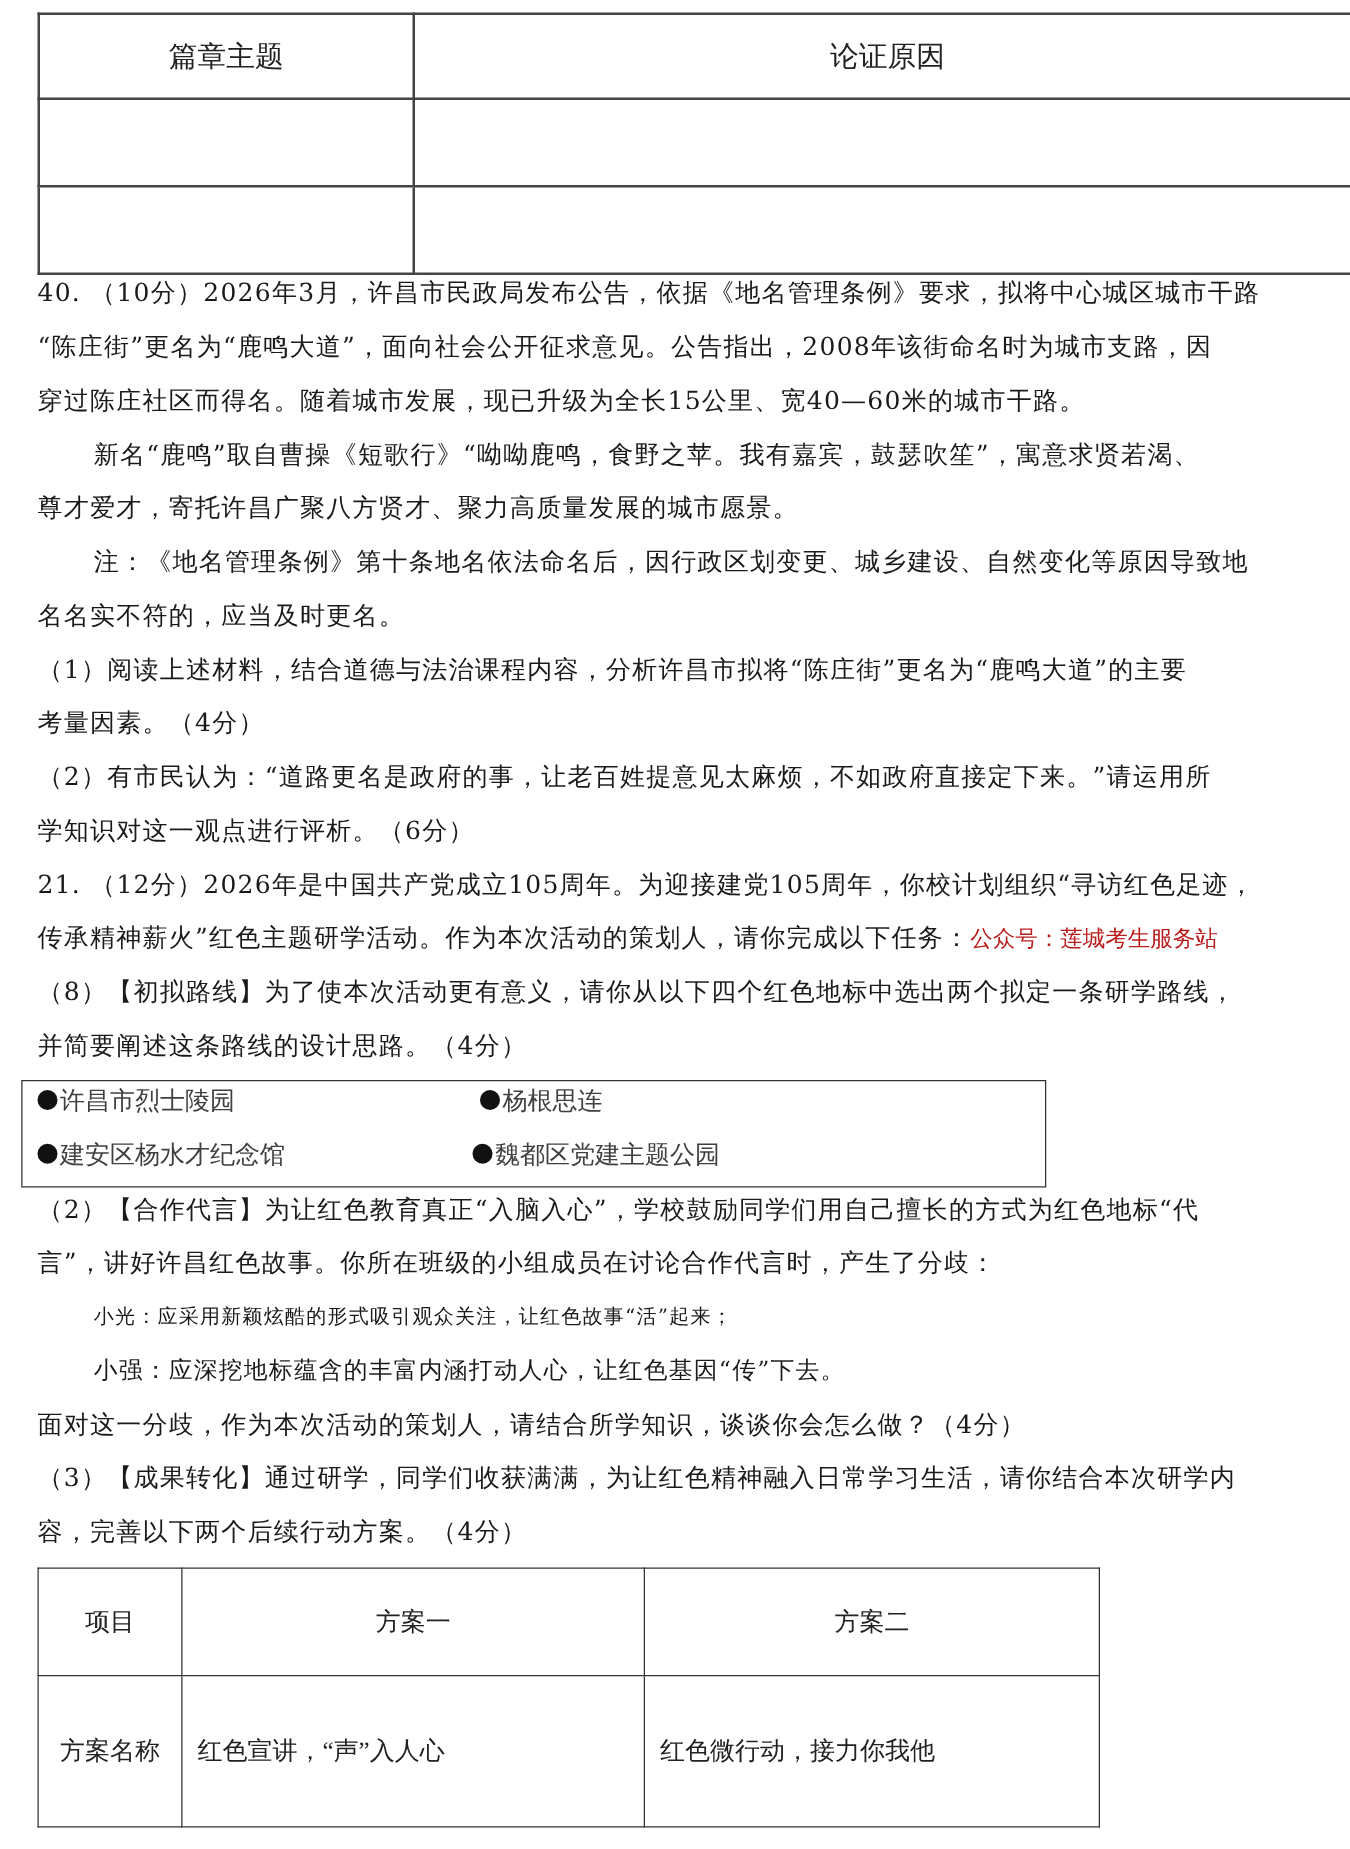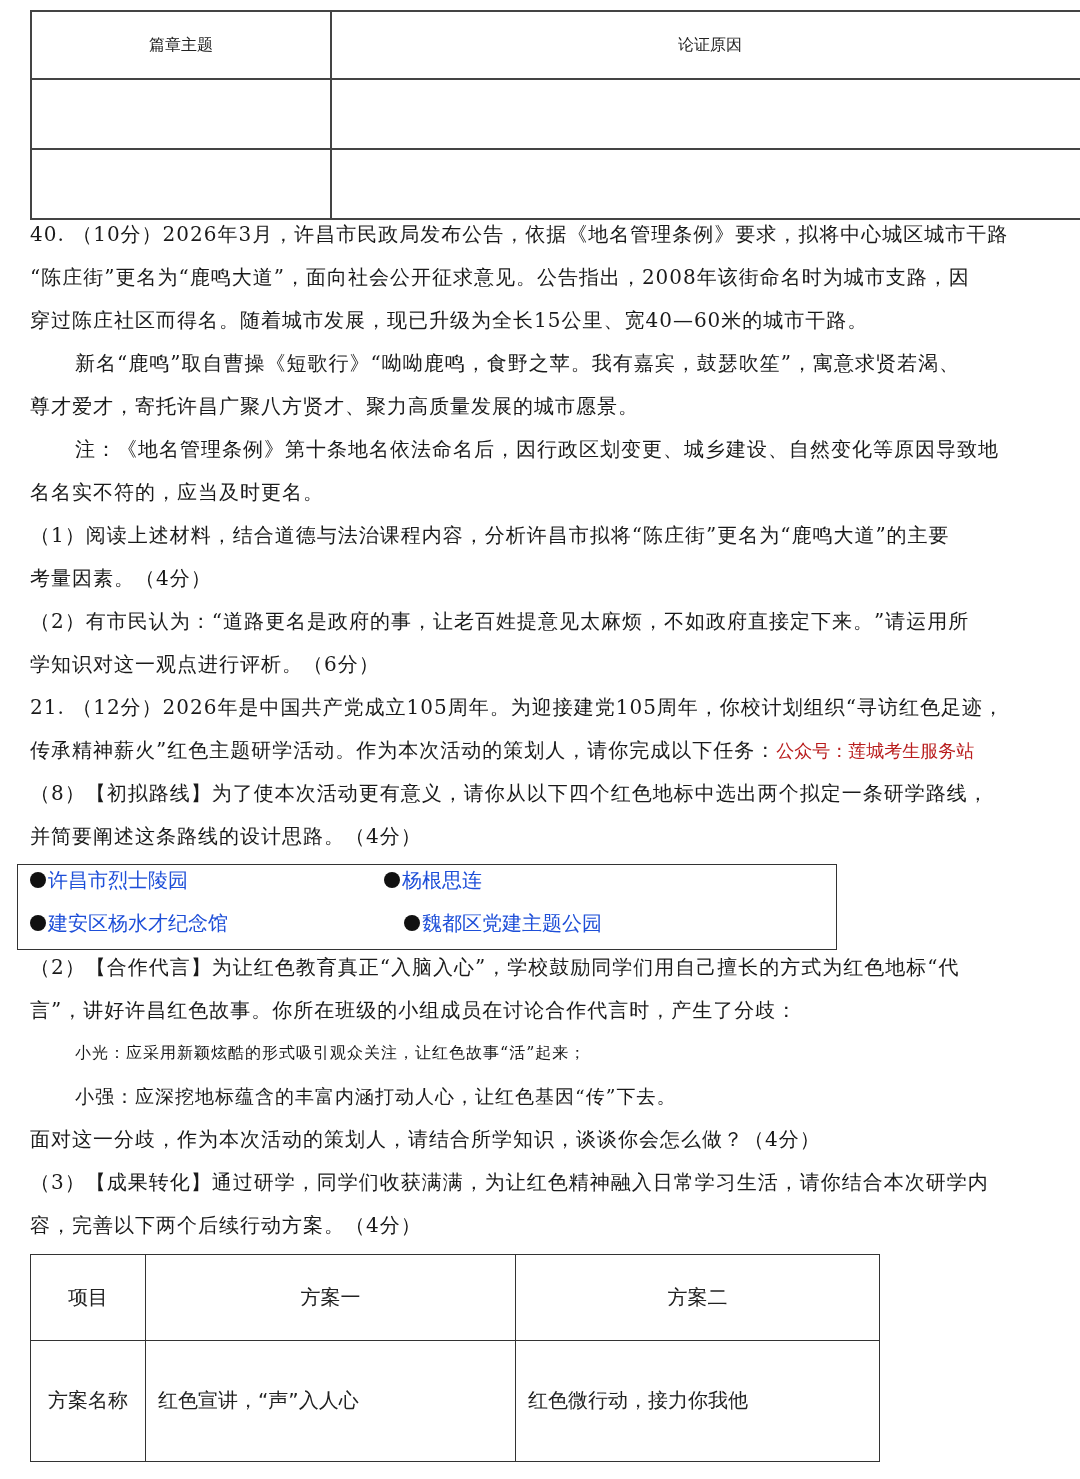--- a/index.html
+++ b/index.html
@@ -11,35 +11,35 @@
   .line {
     position: absolute; left: 30px; right: 20px;
     font-size: 20px; line-height: 28px; white-space: nowrap;
     letter-spacing: 1px;
   }
   .indent { left: 75px; }
   .watermark { color: #b91c1c; font-size: 18px; font-family: "DejaVu Sans", "Liberation Sans", sans-serif; letter-spacing: 0; }
 
   
   .tbl-top { position: absolute; left: 30px; top: 10px; width: 1060px; height: 208px; border-collapse: collapse; }
-  .tbl-top td { border: 2px solid #444; text-align: center; font-size: 16px; font-family: Liberation Mono, monospace; color: #222; }
+  .tbl-top td { border: 2px solid #444; text-align: center; font-size: 23px; font-family: Liberation Mono, monospace; color: #222; }
   .tbl-top td.c1 { width: 296px; }
 
   
   .landmarks { position: absolute; left: 17px; top: 864px; width: 820px; height: 86px; border: 1.5px solid #333; box-sizing: border-box; }
-  .lm { position: absolute; font-size: 20px; font-family: "DejaVu Sans", sans-serif; color: #1d4ed8; }
+  .lm { position: absolute; font-size: 20px; font-family: "DejaVu Sans", sans-serif; color: #404040; }
   .bullet { display: inline-block; width: 16px; height: 16px; border-radius: 50%; background: #111; margin-right: 2px; vertical-align: -1px; }
 
   
   .tbl-bot { position: absolute; left: 30px; top: 1254px; width: 850px; height: 208px; border-collapse: collapse; }
   .tbl-bot td { border: 1.5px solid #333; font-size: 20px; font-family: "DejaVu Sans", sans-serif; color: #222; }
   .tbl-bot td.h { text-align: center; }
   .tbl-bot td.lab { width: 112px; text-align: center; }
   .tbl-bot td.c1 { width: 356px; }
-  .tbl-bot td.pad { padding-left: 12px; }
+  .tbl-bot td.pad { padding-left: 12px; font-family: Liberation Serif, serif; }
   .blank { display: inline-block; width: 312px; border-bottom: 1.5px solid #333; height: 18px; vertical-align: -2px; }
   .blank2 { width: 334px; }
 </style>
 </head>
 <body>
 
 <table class="tbl-top">
   <tbody>
       <tr style="height:68px">
     <td class="c1">篇章主题</td>
@@ -78,21 +78,21 @@
 <div class="landmarks">
   <div class="lm" style="left:12px; top:2px">
     <span class="bullet"></span><span>许昌市烈士陵园</span>
   </div>
   <div class="lm" style="left:366px; top:2px">
     <span class="bullet"></span><span>杨根思连</span>
   </div>
   <div class="lm" style="left:12px; top:45px">
     <span class="bullet"></span><span>建安区杨水才纪念馆</span>
   </div>
-  <div class="lm" style="left:386px; top:45px">
+  <div class="lm" style="left:360px; top:45px">
     <span class="bullet"></span><span>魏都区党建主题公园</span>
   </div>
 </div>
 
 <div class="line" style="top:953px">（2）【合作代言】为让红色教育真正“入脑入心”，学校鼓励同学们用自己擅长的方式为红色地标“代</div>
 <div class="line" style="top:996px">言”，讲好许昌红色故事。你所在班级的小组成员在讨论合作代言时，产生了分歧：</div>
 <div class="line indent" style="top:1039px; font-size:16px">小光：应采用新颖炫酷的形式吸引观众关注，让红色故事“活”起来；</div>
 <div class="line indent" style="top:1082px; font-size:19px">小强：应深挖地标蕴含的丰富内涵打动人心，让红色基因“传”下去。</div>
 <div class="line" style="top:1125px">面对这一分歧，作为本次活动的策划人，请结合所学知识，谈谈你会怎么做？（4分）</div>
 <div class="line" style="top:1168px">（3）【成果转化】通过研学，同学们收获满满，为让红色精神融入日常学习生活，请你结合本次研学内</div>

